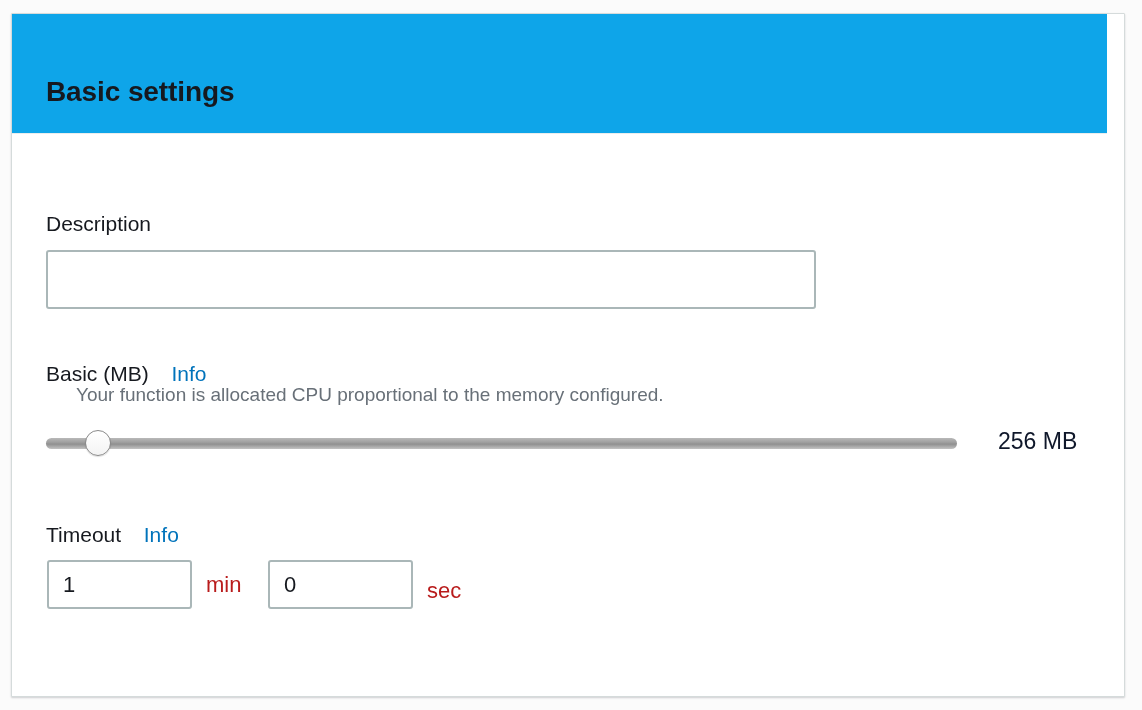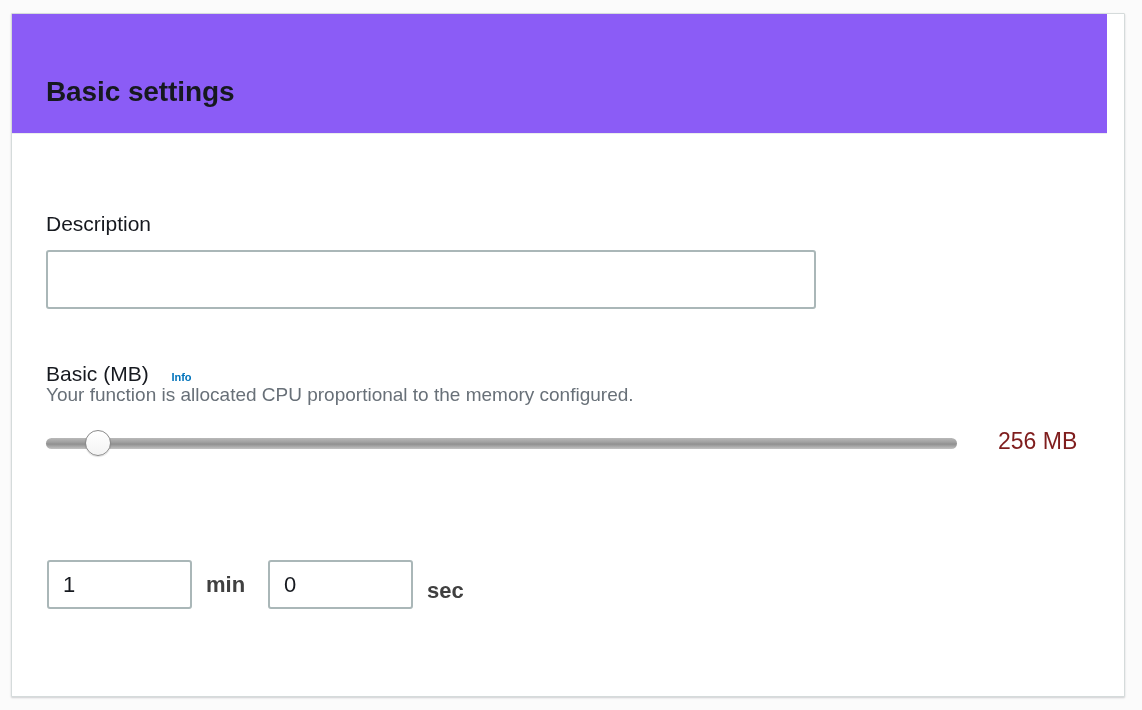--- a/index.html
+++ b/index.html
@@ -36,21 +36,21 @@
     box-sizing: border-box;
   }
 
   
   .panel-header {
     position: absolute;
     left: 0;
     top: 0;
     right: 17px;
     height: 120px;
-    background: #8b5cf6;
+    background: #0ea5e9;
     border-bottom: 1px solid #eaeded;
     box-sizing: border-box;
   }
   .panel-title {
     position: absolute;
     left: 34px;
     top: 43px;
     font-size: 28px;
     font-weight: bold;
     color: #16191f;
@@ -75,25 +75,26 @@
     white-space: nowrap;
     line-height: 25px;
     margin-top: 8px;
   }
   .field-desc {
     position: absolute;
     font-size: 19px;
     color: #687078;
     white-space: nowrap;
     line-height: 23px;
+    margin-left: 30px;
   }
   .info-link {
     color: #0073bb;
-    font-size: 11px;
-    font-weight: bold;
+    font-size: 21px;
+    font-weight: normal;
     text-decoration: none;
     cursor: pointer;
   }
 
   
   .text-input {
     position: absolute;
     border: 2px solid #aab7b8;
     border-radius: 3px;
     background: #ffffff;
@@ -122,24 +123,23 @@
   #timeout-sec-input {
     left: 256px;
     top: 425px;
     width: 145px;
     height: 49px;
   }
 
   .unit-label {
     position: absolute;
     font-size: 22px;
-    color: #404040;
+    color: #b91c1c;
     line-height: 49px;
     white-space: nowrap;
-    font-weight: bold;
   }
   #timeout-min-unit { left: 194px; top: 425px; }
   #timeout-sec-unit { left: 415px; top: 431px; }
 
   
   .slider-row {
     position: absolute;
     left: 34px;
     top: 288px;
     width: 1050px;
@@ -188,21 +188,21 @@
     border-radius: 50%;
     background: linear-gradient(to bottom, #ffffff 0%, #f3f3f3 100%);
     border: 1px solid #8a8a8a;
     box-shadow: 0 1px 1px rgba(0,0,0,0.12);
   }
   .memory-value {
     position: absolute;
     left: 952px;
     top: 5px;
     font-size: 23px;
-    color: #7f1d1d;
+    color: #0f172a;
     white-space: nowrap;
   }
 
   
   #description-label { left: 34px; top: 68px; }
   #memory-label      { left: 34px; top: 218px; }
   #memory-desc       { left: 34px; top: 248px; }
   #timeout-label     { left: 34px; top: 379px; }
 </style>
 </head>
@@ -226,20 +226,25 @@
         <span style="display:inline-block;width:11px"></span>
         <a class="info-link" href="#">Info</a>
       </div>
       <div class="field-desc" id="memory-desc">Your function is allocated CPU proportional to the memory configured.</div>
 
       <div class="slider-row">
         <input class="memory-slider" type="range" min="128" max="3008" step="64" value="256" style="">
         <span class="memory-value">256 MB</span>
       </div>
 
+      <div class="field-label" id="timeout-label">
+        <span>Timeout</span>
+        <span style="display:inline-block;width:11px"></span>
+        <a class="info-link" href="#">Info</a>
+      </div>
 
       <input class="text-input" id="timeout-min-input" type="text" value="1" style="">
       <span class="unit-label" id="timeout-min-unit">min</span>
 
       <input class="text-input" id="timeout-sec-input" type="text" value="0" style="">
       <span class="unit-label" id="timeout-sec-unit">sec</span>
 
     </div>
   </section>
 </div>

